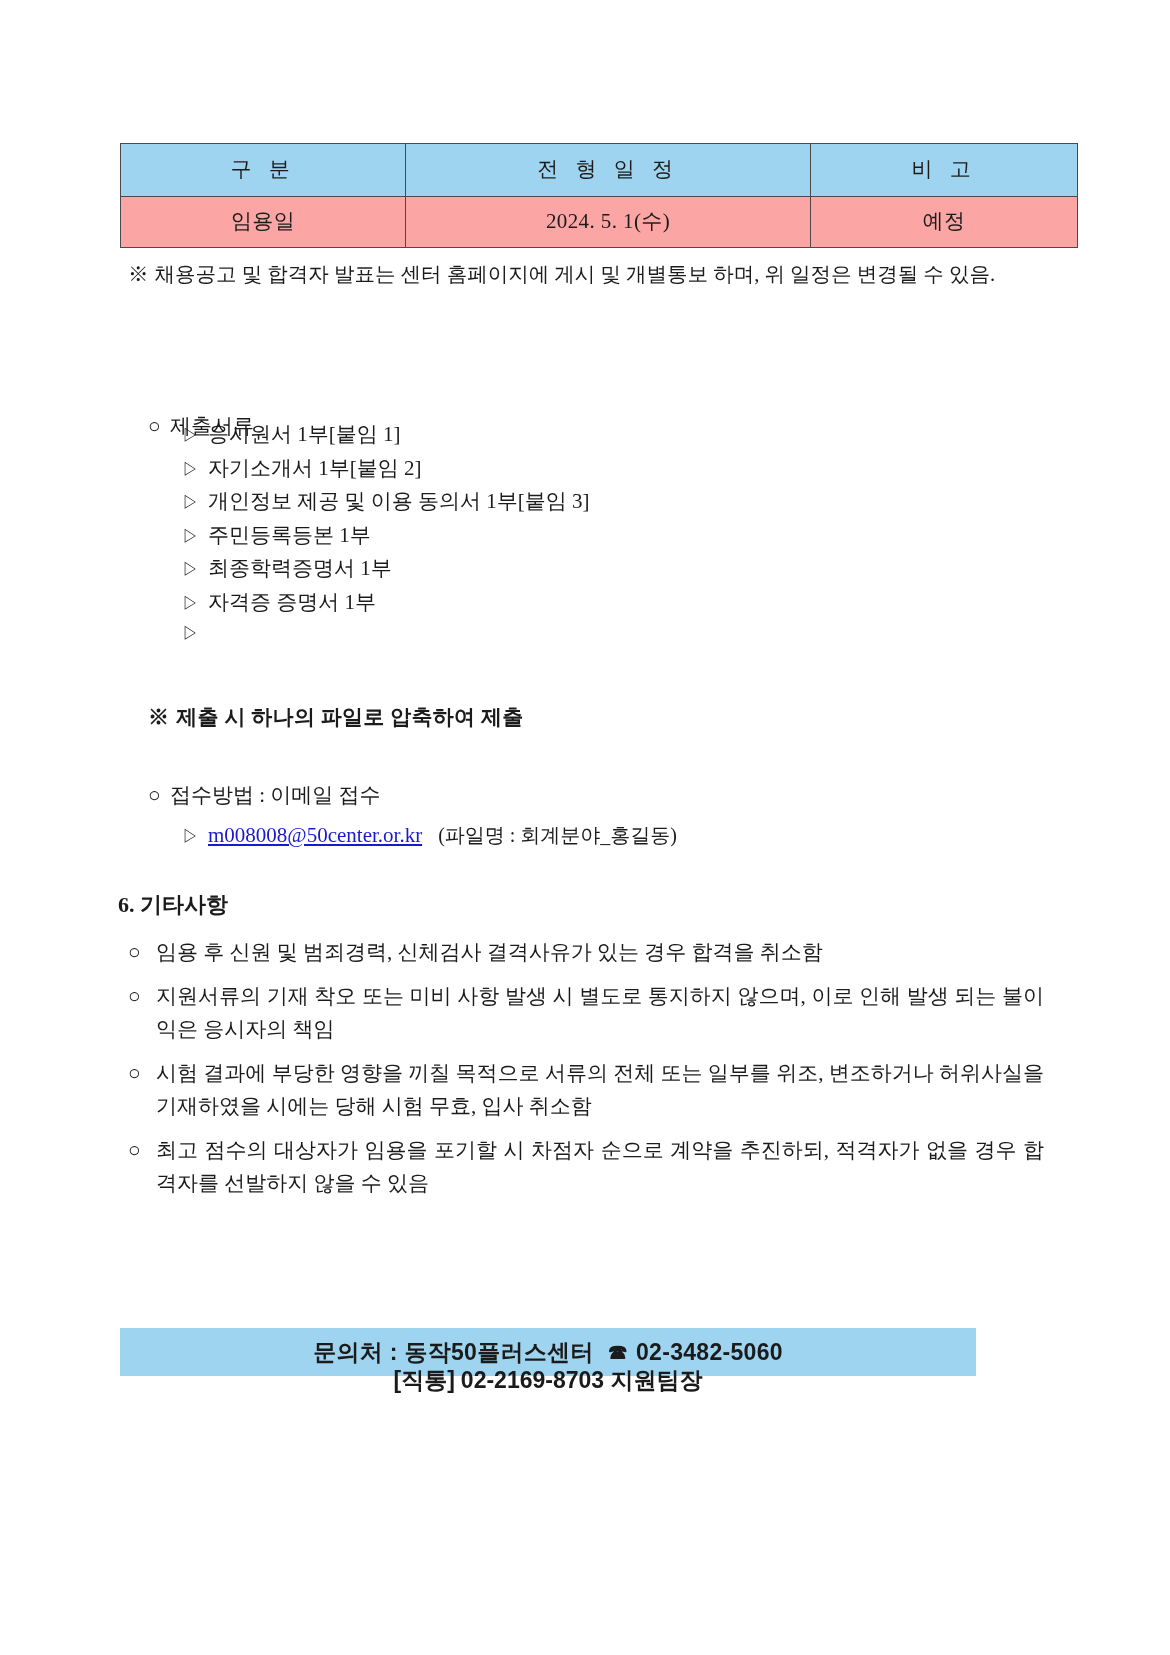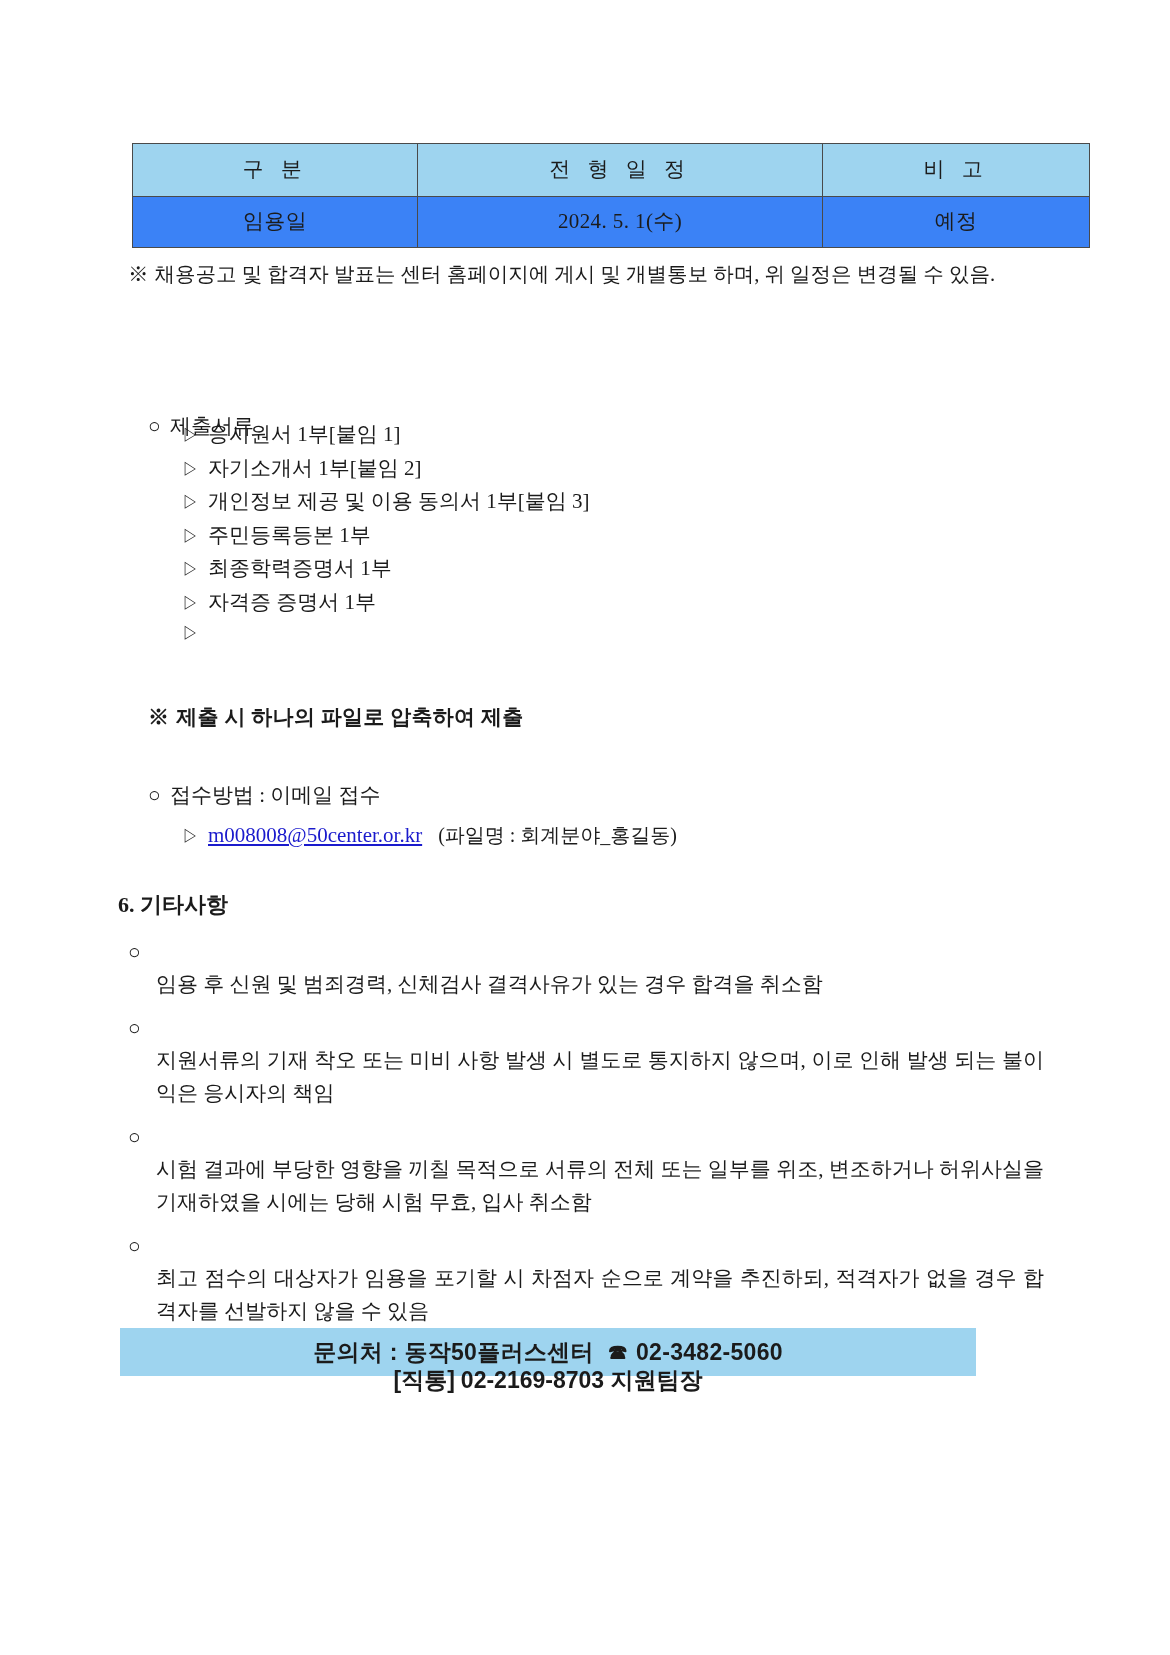--- a/index.html
+++ b/index.html
@@ -17,21 +17,21 @@
   }
   .page {
     position: absolute;
     inset: 0;
     padding: 0;
   }
 
   
   .schedule-table {
     position: absolute;
-    left: 132px;
+    left: 120px;
     top: 143px;
     width: 930px;
     border-collapse: collapse;
     table-layout: fixed;
   }
   .schedule-table td {
     border: 1px solid #4a4a4a;
     text-align: center;
     font-size: 21px;
     letter-spacing: 0.5px;
@@ -40,21 +40,21 @@
   }
   .schedule-table thead td {
     background: #9ed4ef;
     font-weight: 500;
     letter-spacing: 6px;
     padding: 11px 4px 13px;
   }
   .col-a { width: 276px; }
   .col-b { width: 396px; }
   .col-c { width: 258px; }
-  .schedule-table tbody td { background: #3b82f6; letter-spacing: 0.4px; }
+  .schedule-table tbody td { background: #fca5a5; letter-spacing: 0.4px; }
   .cell-date { letter-spacing: 1px; }
 
   
   .note {
     position: absolute;
     left: 128px;
     top: 258px;
     width: 904px;
     font-size: 20.5px;
     line-height: 1.58;
@@ -131,21 +131,20 @@
     line-height: 1.57;
   }
   .etc-list .bullet {
     width: 28px;
     flex: 0 0 28px;
     line-height: 1.57;
   }
   .etc-list .text {
     flex: 1;
     text-align: justify;
-    margin-top: 32px;
   }
 
   
   .contact-bar {
     position: absolute;
     left: 120px;
     top: 1304px;
     width: 856px;
     height: 48px;
     background: #9ed4ef;

